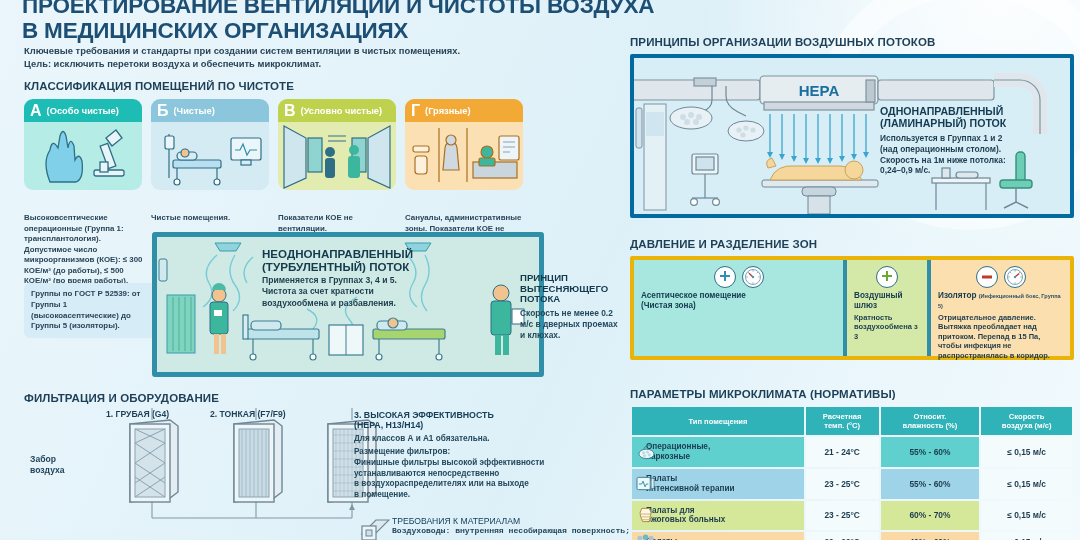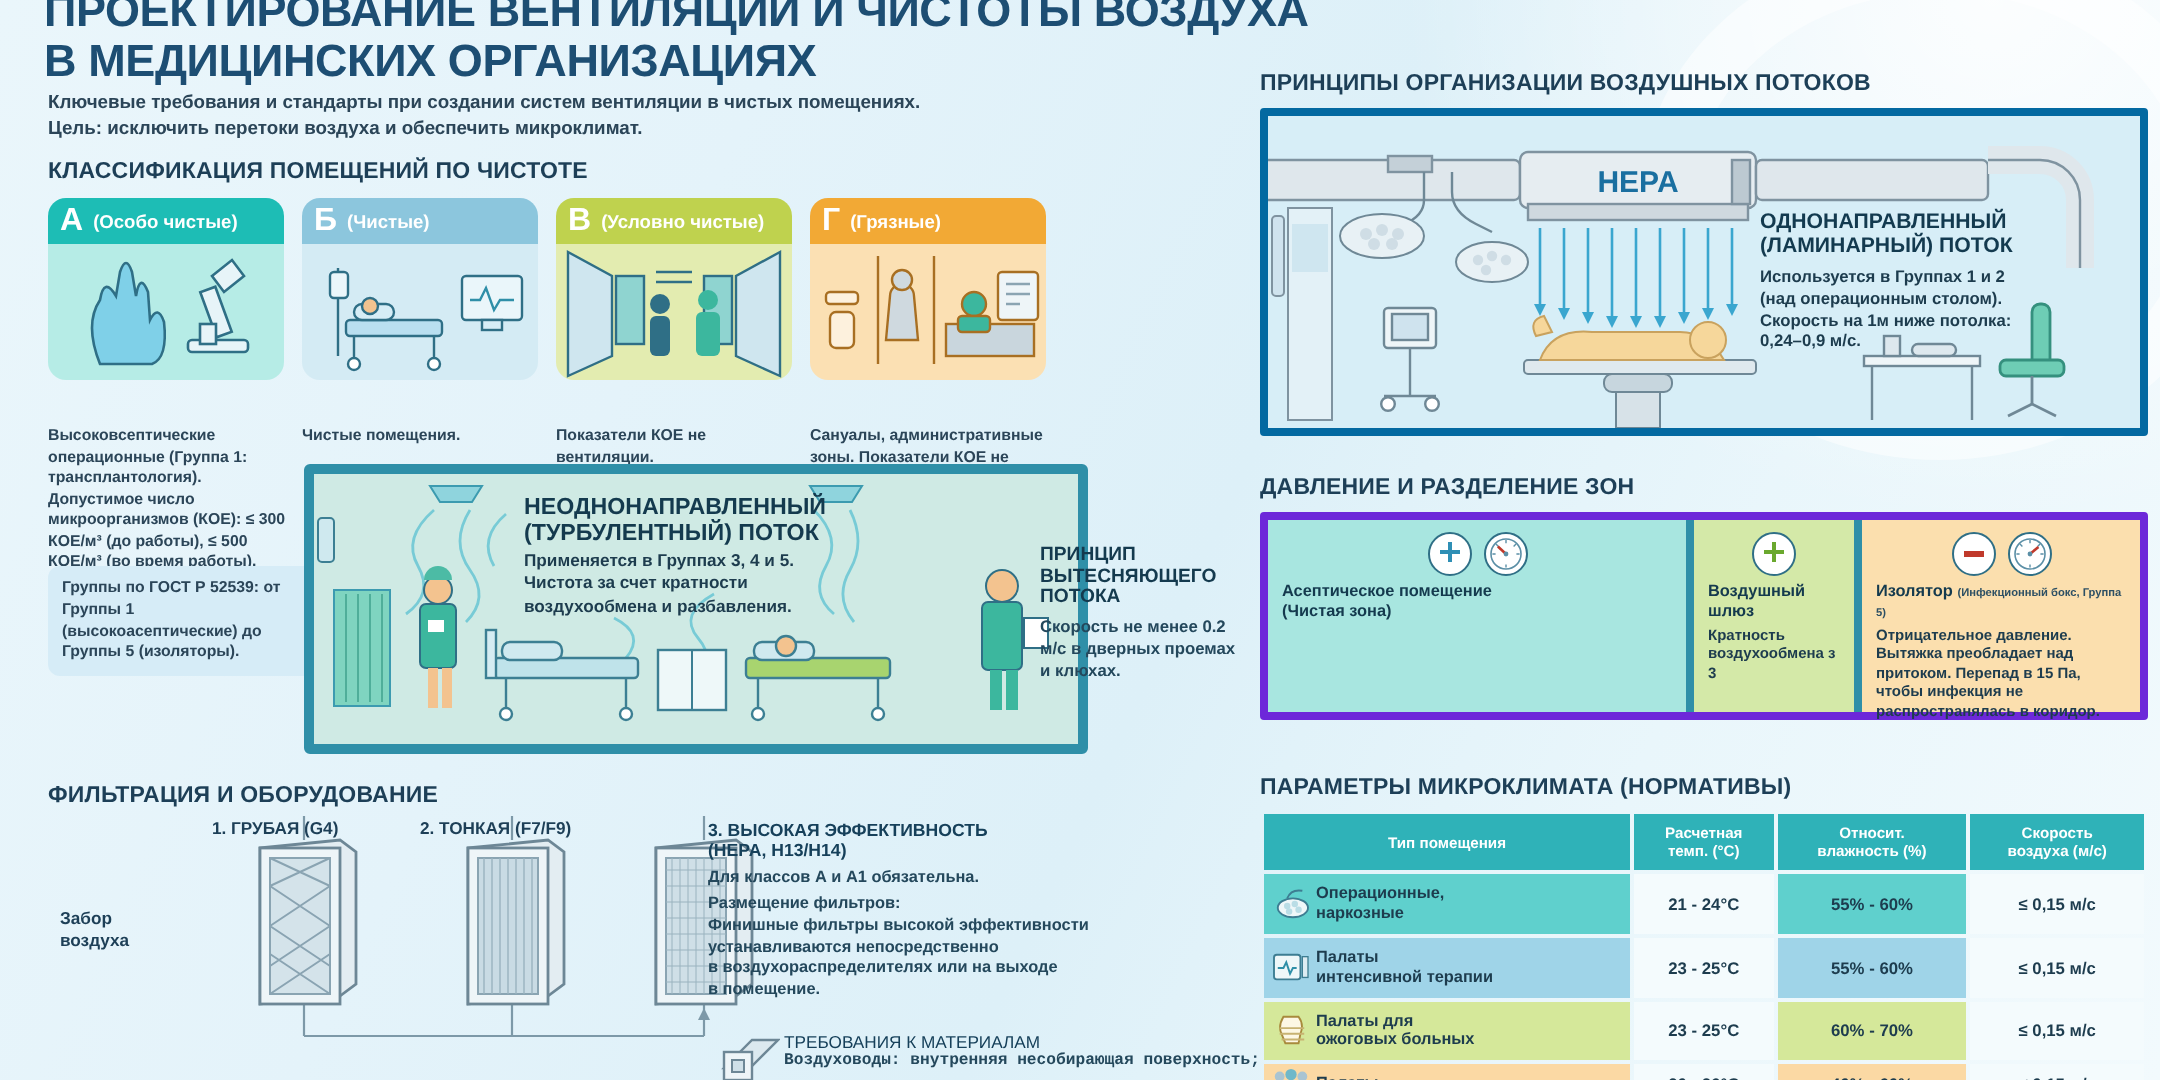--- a/index.html
+++ b/index.html
@@ -52,21 +52,21 @@
   
   #airflow { position:absolute; left:630px; top:36px; width:444px; }
   #airflow .room { margin-top:6px; height:164px; background:#d7eef7;
     border:4px solid #0369a1; border-radius:2px; position:relative; overflow:hidden; }
   .lamtext { position:absolute; right:8px; top:48px; width:182px; }
   .lamtext h3 { font-size:10.6px; font-weight:bold; color:#133a4f; line-height:1.12; }
   .lamtext p { font-size:8.4px; font-weight:bold; color:#1d3c4e; line-height:1.3; margin-top:3px; }
 
   
   #pressure { position:absolute; left:630px; top:238px; width:444px; }
-  .pwrap { margin-top:6px; display:flex; gap:4px; background:#2f8fa8; border:4px solid #6d28d9;
+  .pwrap { margin-top:6px; display:flex; gap:4px; background:#2f8fa8; border:4px solid #eab308;
            border-radius:2px; height:104px; }
   .pcard { padding:6px 7px; position:relative; }
   .pcard .icons { display:flex; gap:6px; justify-content:center; margin-bottom:3px; }
   .pcard h4 { font-size:8.2px; font-weight:bold; color:#143a4e; line-height:1.2; }
   .pcard .sub { font-size:5.6px; font-weight:bold; color:#2d5064; }
   .pcard p { font-size:7.5px; font-weight:bold; color:#1d3c4e; line-height:1.28; margin-top:2px; }
   .p1 { background:#a8e6e0; flex:0 0 209px; }
   .p2 { background:#d4e9a8; flex:0 0 80px; }
   .p3 { background:#fbdfae; flex:1; }
   .badge { width:22px; height:22px; border-radius:50%; background:#fff; border:1.6px solid #2f6f86;
@@ -88,21 +88,21 @@
   .matreq p { font-size:8.1px; font-weight:bold; color:#24485c; line-height:1.3;font-family:Liberation Mono, monospace; }
 
   
   #microclimate { position:absolute; left:630px; top:388px; width:444px; }
   table { width:100%; border-collapse:separate; border-spacing:2px 2px; margin-top:5px; }
   thead th { background:#2fb2b8; color:#fff; font-size:7.6px; font-weight:bold;
              padding:5px 3px; line-height:1.2; text-align:center; }
   thead th.first { text-align:center; }
   tbody td { font-size:8.4px; font-weight:bold; color:#1d3c4e; text-align:center;
              padding:5px 3px; background:#f4fbfd; }
-  tbody td.name { text-align:left; padding-left:26px; position:relative; line-height:1.2; font-size:8.2px; }
+  tbody td.name { text-align:left; padding-left:14px; position:relative; line-height:1.2; font-size:8.2px; }
   tbody tr.r0 td.name, tbody tr.r0 td.hum { background:#5fd0cd; }
   tbody tr.r1 td.name, tbody tr.r1 td.hum { background:#9fd4e8; }
   tbody tr.r2 td.name, tbody tr.r2 td.hum { background:#d5e89a; }
   tbody tr.r3 td.name, tbody tr.r3 td.hum { background:#fbd9a4; }
   .rowicon { position:absolute; left:4px; top:50%; transform:translateY(-50%); width:19px; height:17px; }
 </style>
 </head>
 <body>
 
 <div class="bg-swoosh"></div>

